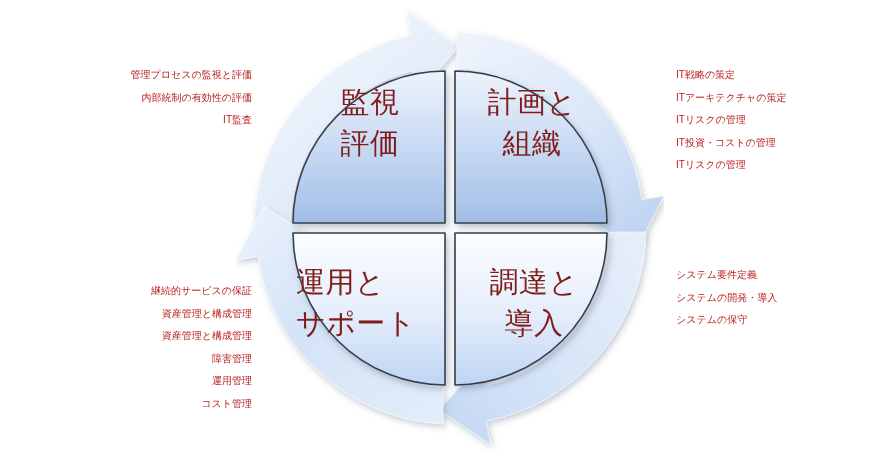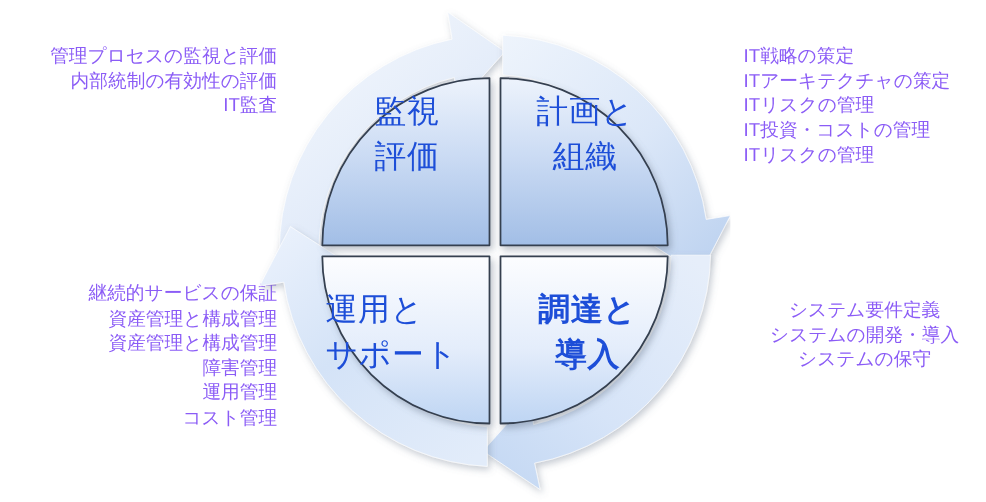--- a/index.html
+++ b/index.html
@@ -17,58 +17,59 @@
   }
 
   #diagram-root {
     position: absolute;
     inset: 0;
   }
 
   
   .note-block {
     position: absolute;
-    font-size: 17px;
+    font-size: 10px;
     line-height: 22.5px;
-    color: #8b5cf6;
+    color: #b91c1c;
     white-space: nowrap;
+    margin-top: 24px;
   }
   .note-line { display: block; }
 
   #note-monitor  { left: 0px;   top: 40px;  width: 252px; text-align: right; }
   #note-plan     { left: 676px; top: 40px;  width: 220px; text-align: left;  }
   #note-deliver  { left: 28px;  top: 256px; width: 224px; text-align: right; }
-  #note-acquire  { left: 676px; top: 271px; width: 220px; text-align: center;  }
+  #note-acquire  { left: 676px; top: 240px; width: 220px; text-align: left;  }
 
   .bold-it { font-weight: normal; }
 
   
   #cycle-wrap {
     position: absolute;
     left: 236px;
     top: 0px;
     width: 428px;
     height: 456px;
   }
   #cycle-svg { display: block; width: 428px; height: 456px; }
 
   
   .quad-label {
     position: absolute;
     font-size: 29px;
     line-height: 41px;
-    color: #1d4ed8;
+    color: #7f1d1d;
     text-align: center;
     white-space: nowrap;
     letter-spacing: 0.5px;
   }
   #label-monitor { left: 296px; top: 82px;  width: 148px; text-align: center; }
   #label-plan    { left: 458px; top: 82px;  width: 148px; text-align: center; }
   #label-deliver { left: 296px; top: 262px; width: 152px; text-align: left; }
-  #label-acquire { left: 460px; top: 262px; width: 148px; text-align: center; font-weight: bold; }
+  #label-acquire { left: 460px; top: 262px; width: 148px; text-align: center; }
   .quad-line { display: block; }
 </style>
 </head>
 <body>
 
 <div id="diagram-root">
 
   <div class="note-block" id="note-monitor">
     <span class="note-line">管理プロセスの監視と評価</span>
     <span class="note-line">内部統制の有効性の評価</span>

